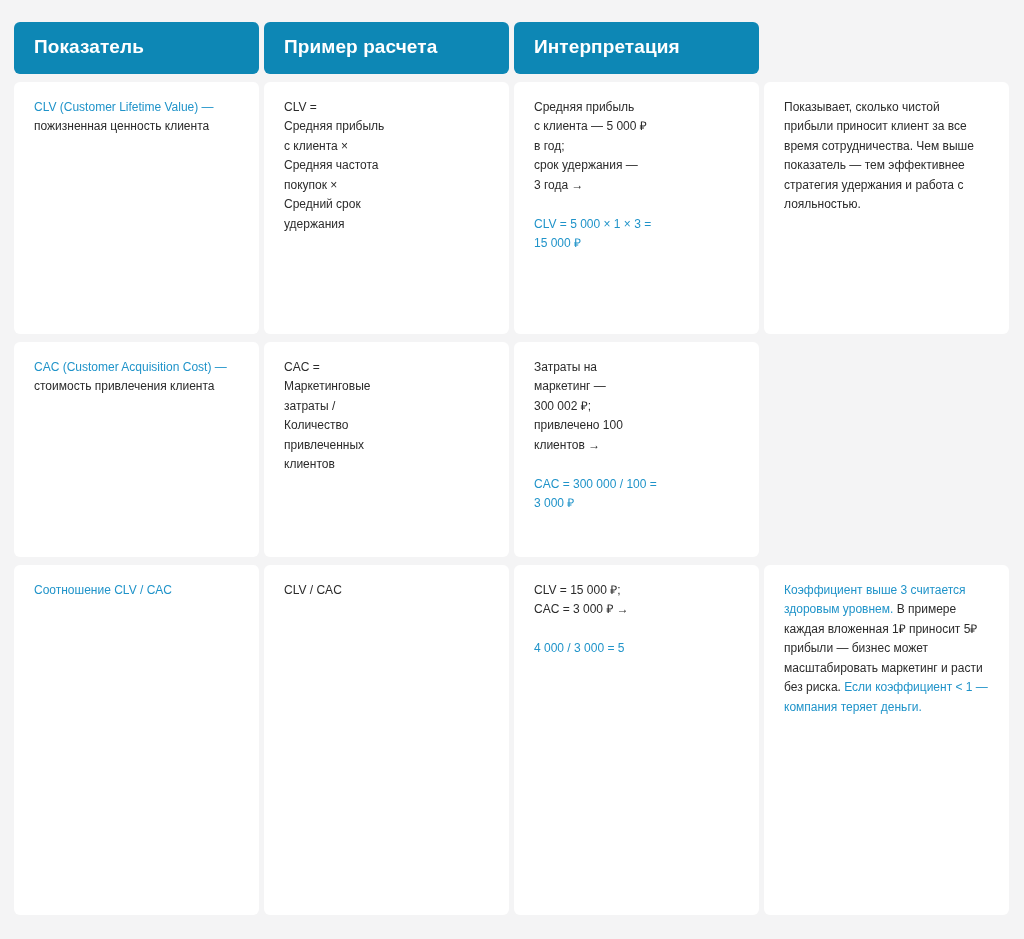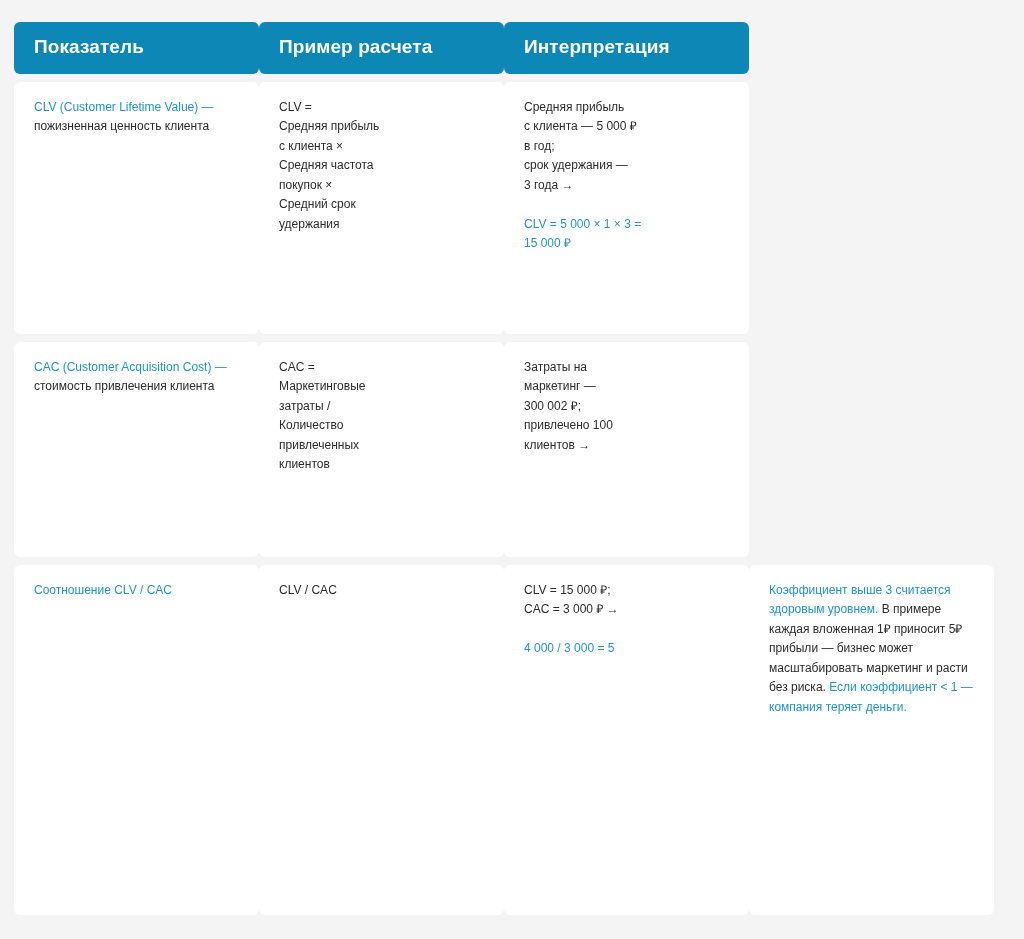--- a/index.html
+++ b/index.html
@@ -14,20 +14,21 @@
     overflow: hidden;
   }
   .table-wrap {
     position: absolute;
     left: 14px;
     top: 22px;
     width: 996px;
   }
   .row {
     display: flex;
+    gap: 5px;
     margin-bottom: 8px;
   }
   .cell {
     width: 245px;
     box-sizing: border-box;
     border-radius: 6px;
     padding: 16px 20px 18px 20px;
   }
   .header-row .cell {
     background: #0d87b5;
@@ -77,40 +78,45 @@
     </div>
     <div class="cell">
       <p class="para">Средняя прибыль
 с клиента — 5 000 ₽
 в год;
 срок удержания —
 3 года →</p>
       <p class="para accent">CLV = 5 000 × 1 × 3 =
 15 000 ₽</p>
     </div>
+    <div class="cell">
+      <p class="para"><span class="accent"></span><span>Показывает, сколько чистой прибыли приносит клиент за все время сотрудничества. Чем выше показатель — тем эффективнее стратегия удержания и работа с лояльностью.</span><span class="accent"></span></p>
+    </div>
   </div>
 
   <div class="row body-row row-2">
     <div class="cell">
       <p class="para"><span class="accent">CAC (Customer Acquisition Cost) —</span><span> стоимость привлечения клиента</span></p>
     </div>
     <div class="cell">
       <p class="para">CAC =
 Маркетинговые
 затраты /
 Количество
 привлеченных
 клиентов</p>
     </div>
     <div class="cell">
       <p class="para">Затраты на
 маркетинг —
 300 002 ₽;
 привлечено 100
 клиентов →</p>
+      <p class="para accent">CAC = 300 000 / 100 =
+3 000 ₽</p>
     </div>
   </div>
 
   <div class="row body-row row-3">
     <div class="cell">
       <p class="para"><span class="accent">Соотношение CLV / CAC</span><span></span></p>
     </div>
     <div class="cell">
       <p class="para">CLV / CAC</p>
     </div>

